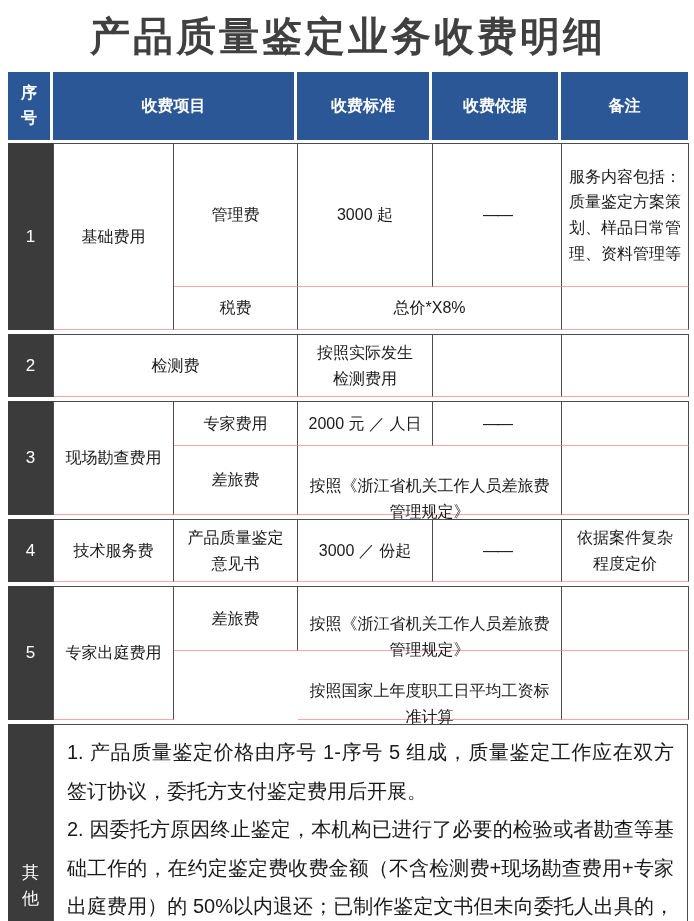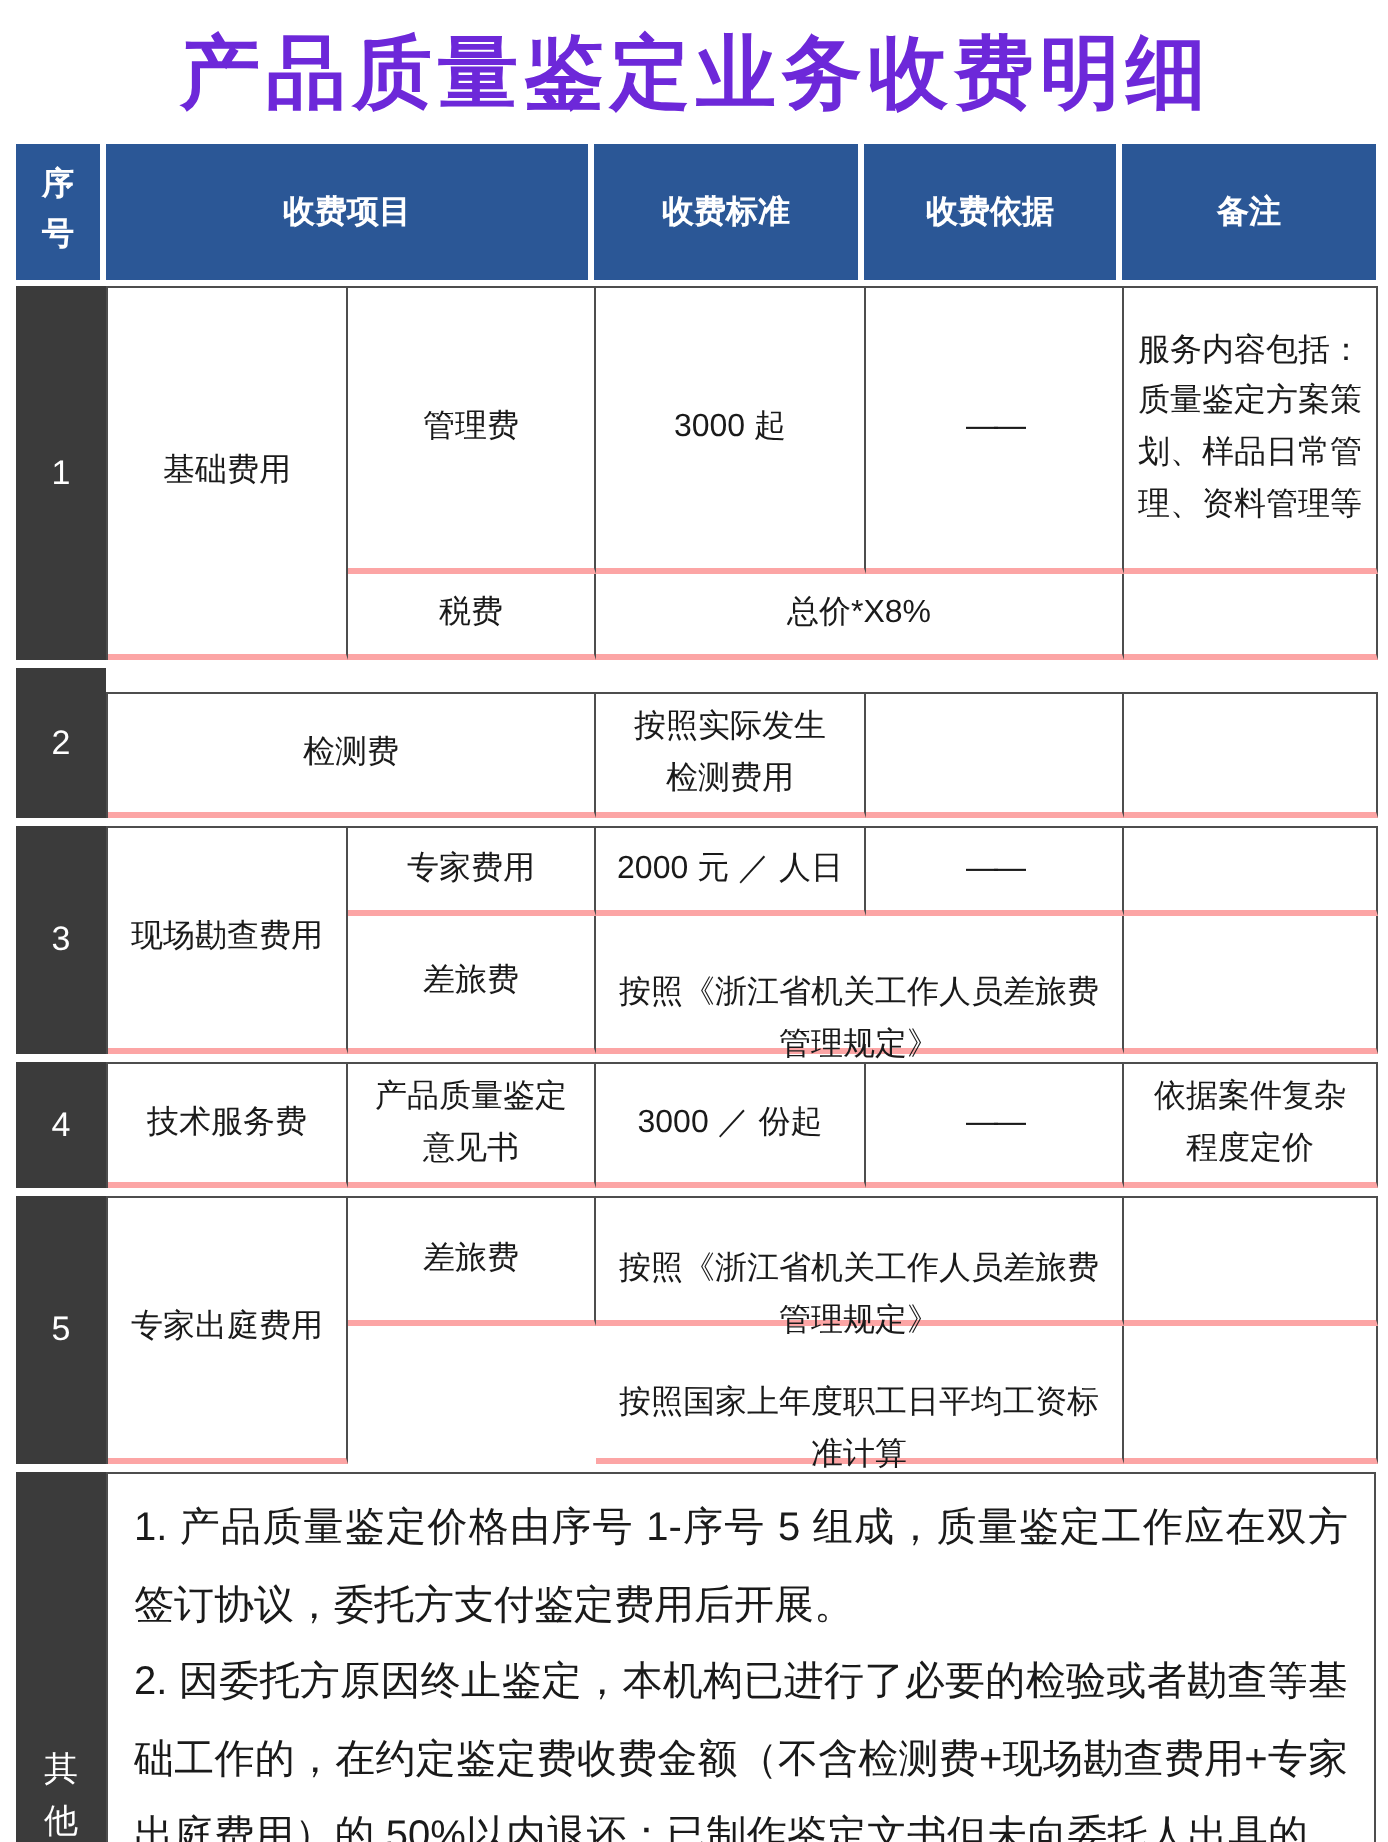--- a/index.html
+++ b/index.html
@@ -5,21 +5,21 @@
   html,body{margin:0;padding:0;background:#ffffff;}
   body{
     width:694px;height:921px;overflow:hidden;
     font-family:"Liberation Sans","DejaVu Sans",sans-serif;
     color:#1a1a1a;
   }
   .page{padding:0 6px 0 8px;}
   .title{
     height:72px;display:flex;align-items:center;justify-content:center;
     font-family:"Liberation Serif","DejaVu Serif",serif;
-    font-size:40px;font-weight:bold;color:#6d28d9;letter-spacing:3px;
+    font-size:40px;font-weight:bold;color:#404040;letter-spacing:3px;
     white-space:nowrap;
   }
   
   .header-row{
     display:grid;
     grid-template-columns:45px 244px 135px 129px 127px;
     height:68px;margin-bottom:3px;
   }
   .hcell{
     background:#2b5796;color:#ffffff;font-weight:bold;font-size:16px;
@@ -35,27 +35,27 @@
     display:flex;align-items:center;justify-content:center;
     font-size:17px;
   }
   .content-grid{
     display:grid;
     grid-template-columns:120px 124px 135px 129px 127px;
     border-top:1px solid #4d4d4d;border-left:1px solid #4d4d4d;
     background:#ffffff;
   }
   .cell{
-    border-right:1px solid #4d4d4d;border-bottom:3px solid #fca5a5;
+    border-right:1px solid #4d4d4d;border-bottom:1px solid #fca5a5;
     box-sizing:border-box;
     display:flex;align-items:center;justify-content:center;
     text-align:center;font-size:16px;line-height:1.6;padding:2px 5px;
   }
   .rows-s1{grid-template-rows:143px 43px;}
-  .rows-s2{grid-template-rows:62px;margin-top:12px;}
+  .rows-s2{grid-template-rows:62px;}
   .rows-s3{grid-template-rows:44px 69px;}
   .rows-s4{grid-template-rows:62px;}
   .rows-s5{grid-template-rows:64px 69px;}
   .row-span{grid-row:1/3;grid-column:1;}
   .col-item-merged{grid-column:1/3;}
   .col-sub{grid-column:2;}
   .col-standard{grid-column:3;}
   .col-basis{grid-column:4;}
   .col-note{grid-column:5;}
   .col-standard-merged{grid-column:3/5;}

